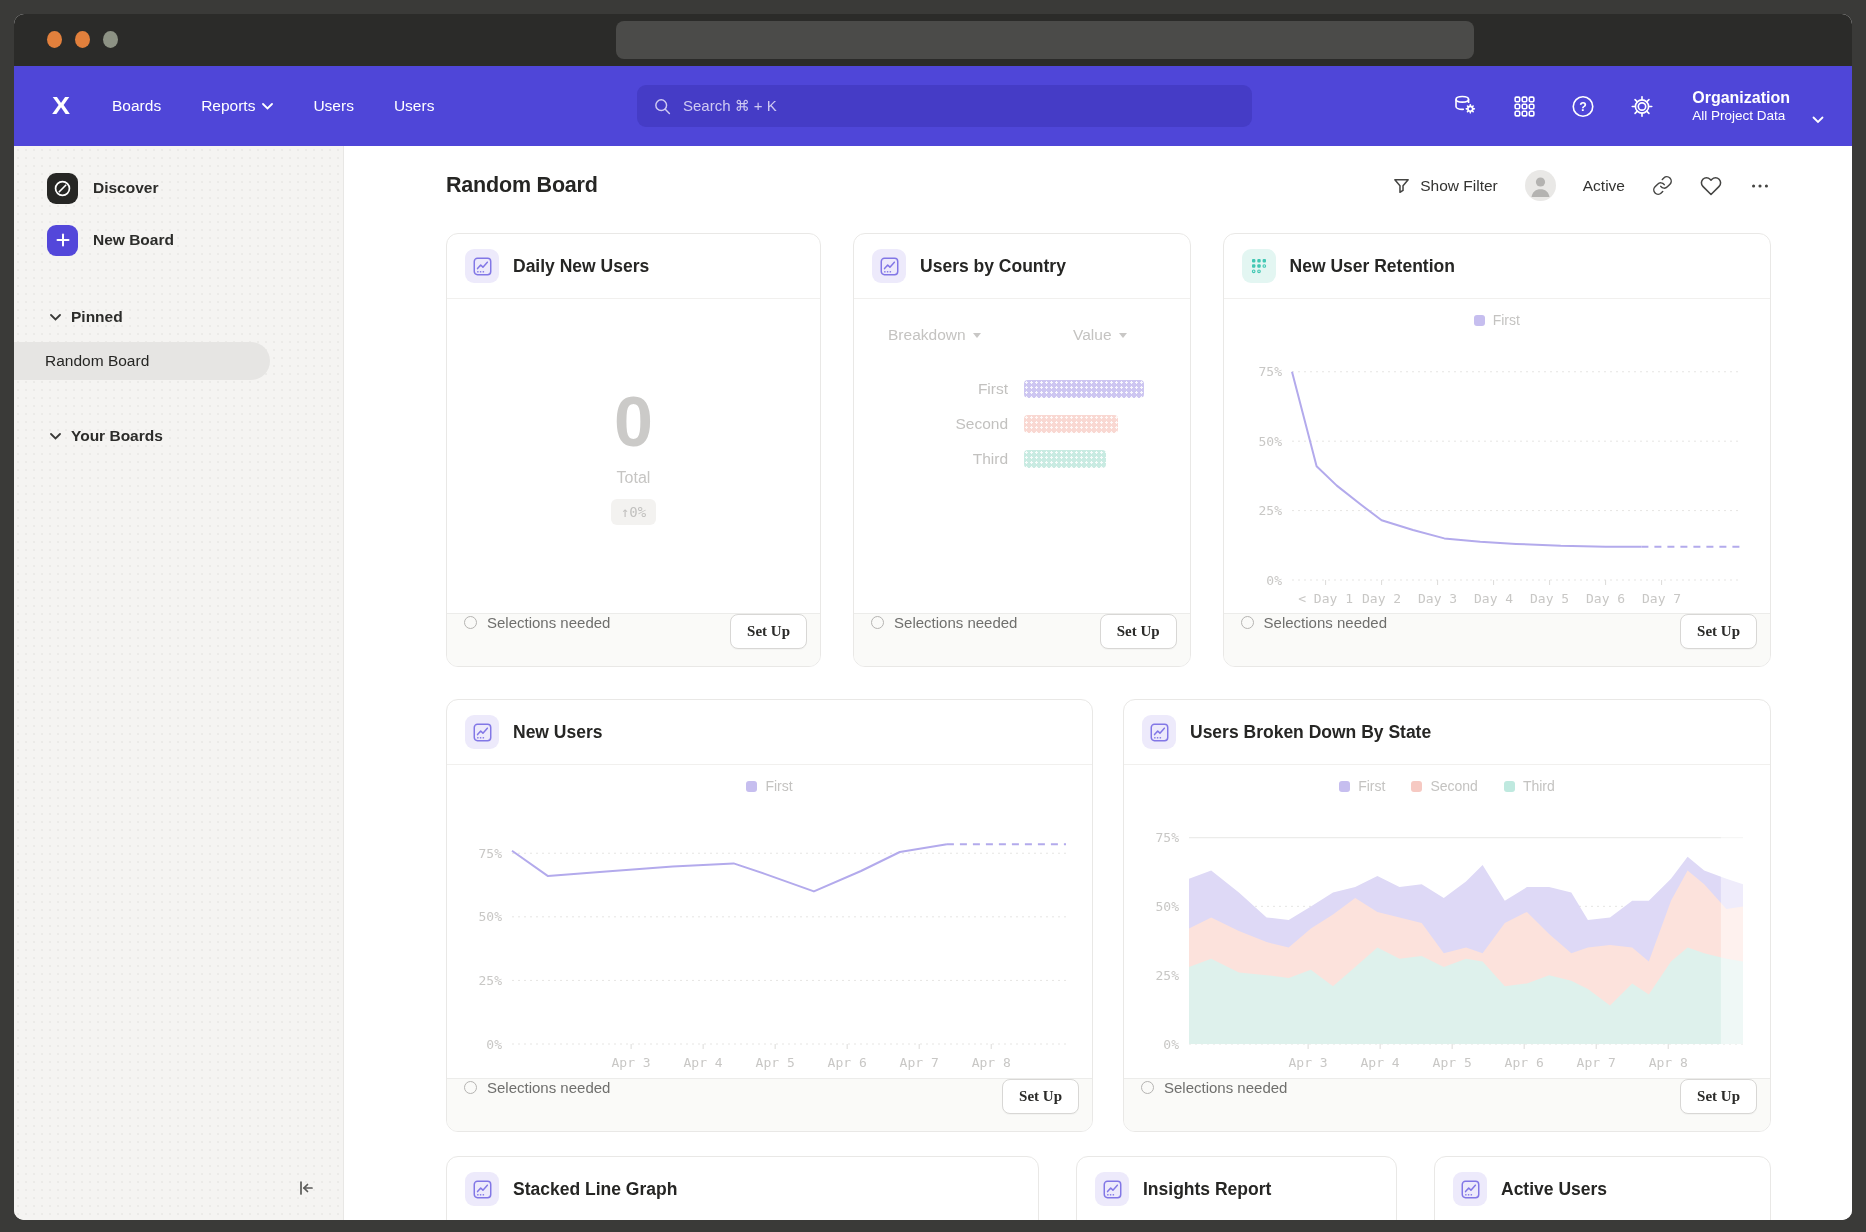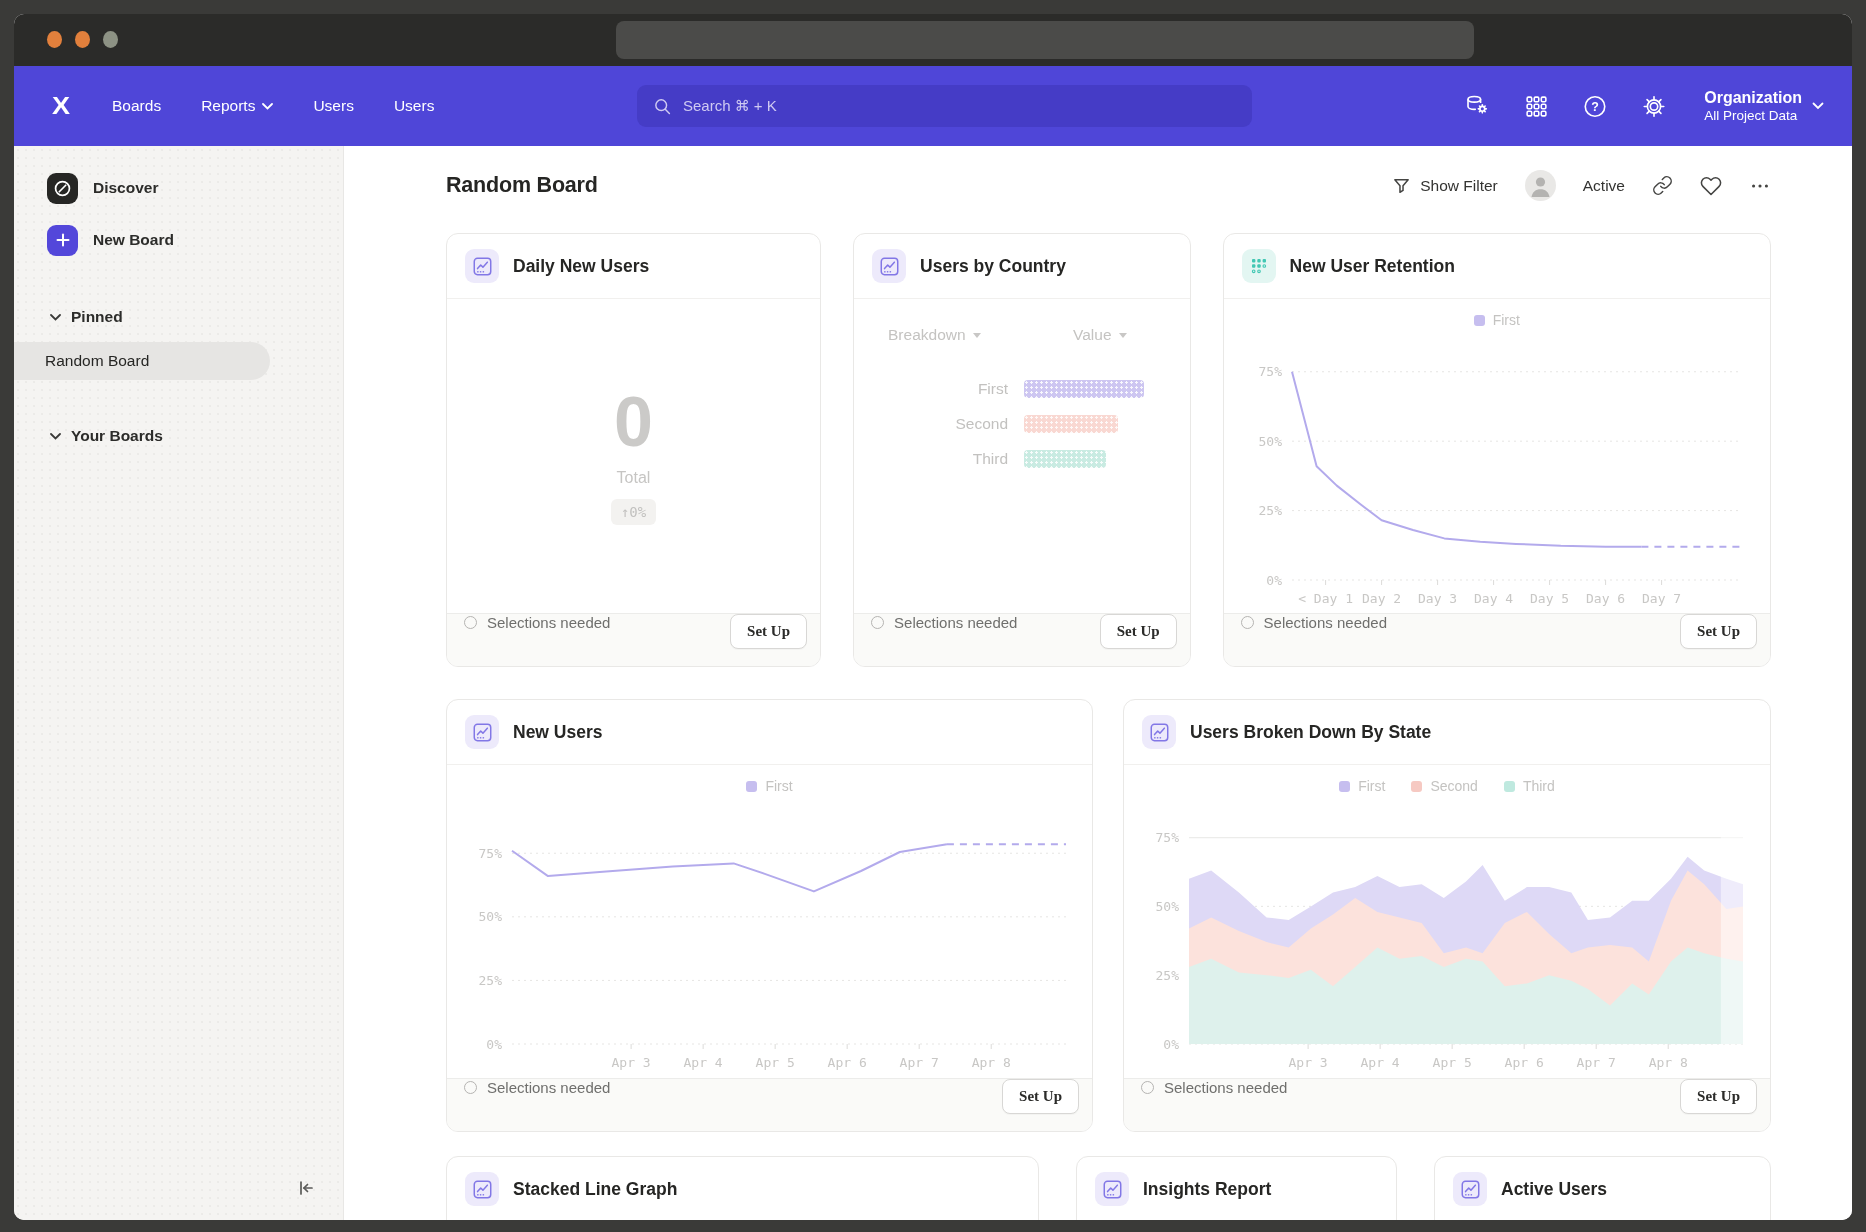--- a/index.html
+++ b/index.html
@@ -19,21 +19,21 @@
 
   .navbar{height:80px;background:#4f46d8;flex:none;display:flex;align-items:center;padding:0 0 0 38px;position:relative;color:#fff}
   .logo{font-size:27px;font-weight:700;letter-spacing:-2px;transform:scaleY(.92);cursor:pointer}
   .nav-links{display:flex;gap:40px;margin-left:44px;align-items:flex-start}
   .nav-link{font-size:15.5px;font-weight:500;display:flex;align-items:center;gap:7px;cursor:pointer}
   .searchbar{position:absolute;left:623px;top:19px;width:615px;height:42px;background:#453cc6;border-radius:9px;
              display:flex;align-items:center;gap:11px;padding:0 16px;box-sizing:border-box}
   .search-ph{color:#cfcaf2;font-size:15px}
   .nav-right{position:absolute;right:28px;display:flex;align-items:center;gap:33px}
   .nav-ic{width:26px;height:26px;display:flex;align-items:center;justify-content:center;cursor:pointer}
-  .org{display:flex;align-items:center;gap:10px;margin-left:4px;cursor:pointer}
+  .org{display:flex;align-items:flex-end;gap:22px;margin-left:4px;cursor:pointer}
   .org-txt{text-align:left;line-height:1.25}
   .org-name{font-size:16px;font-weight:700}
   .org-proj{font-size:13.5px;font-weight:400}
 
   .app{flex:1;display:flex;min-height:0}
   .sidebar{width:329px;flex:none;background:#f5f4f2;border-right:1px solid #e8e7e5;position:relative;
            background-image:radial-gradient(rgba(70,70,60,.055) 1px,transparent 1.15px);background-size:8px 8px}
   .side-item{display:flex;align-items:center;gap:15px;padding-left:33px;height:34px;cursor:pointer}
   .side-item span.lbl{font-size:15.5px;font-weight:600;color:#2c2c2a}
   .sq-icon{width:31px;height:31px;border-radius:9px;display:flex;align-items:center;justify-content:center;flex:none}

